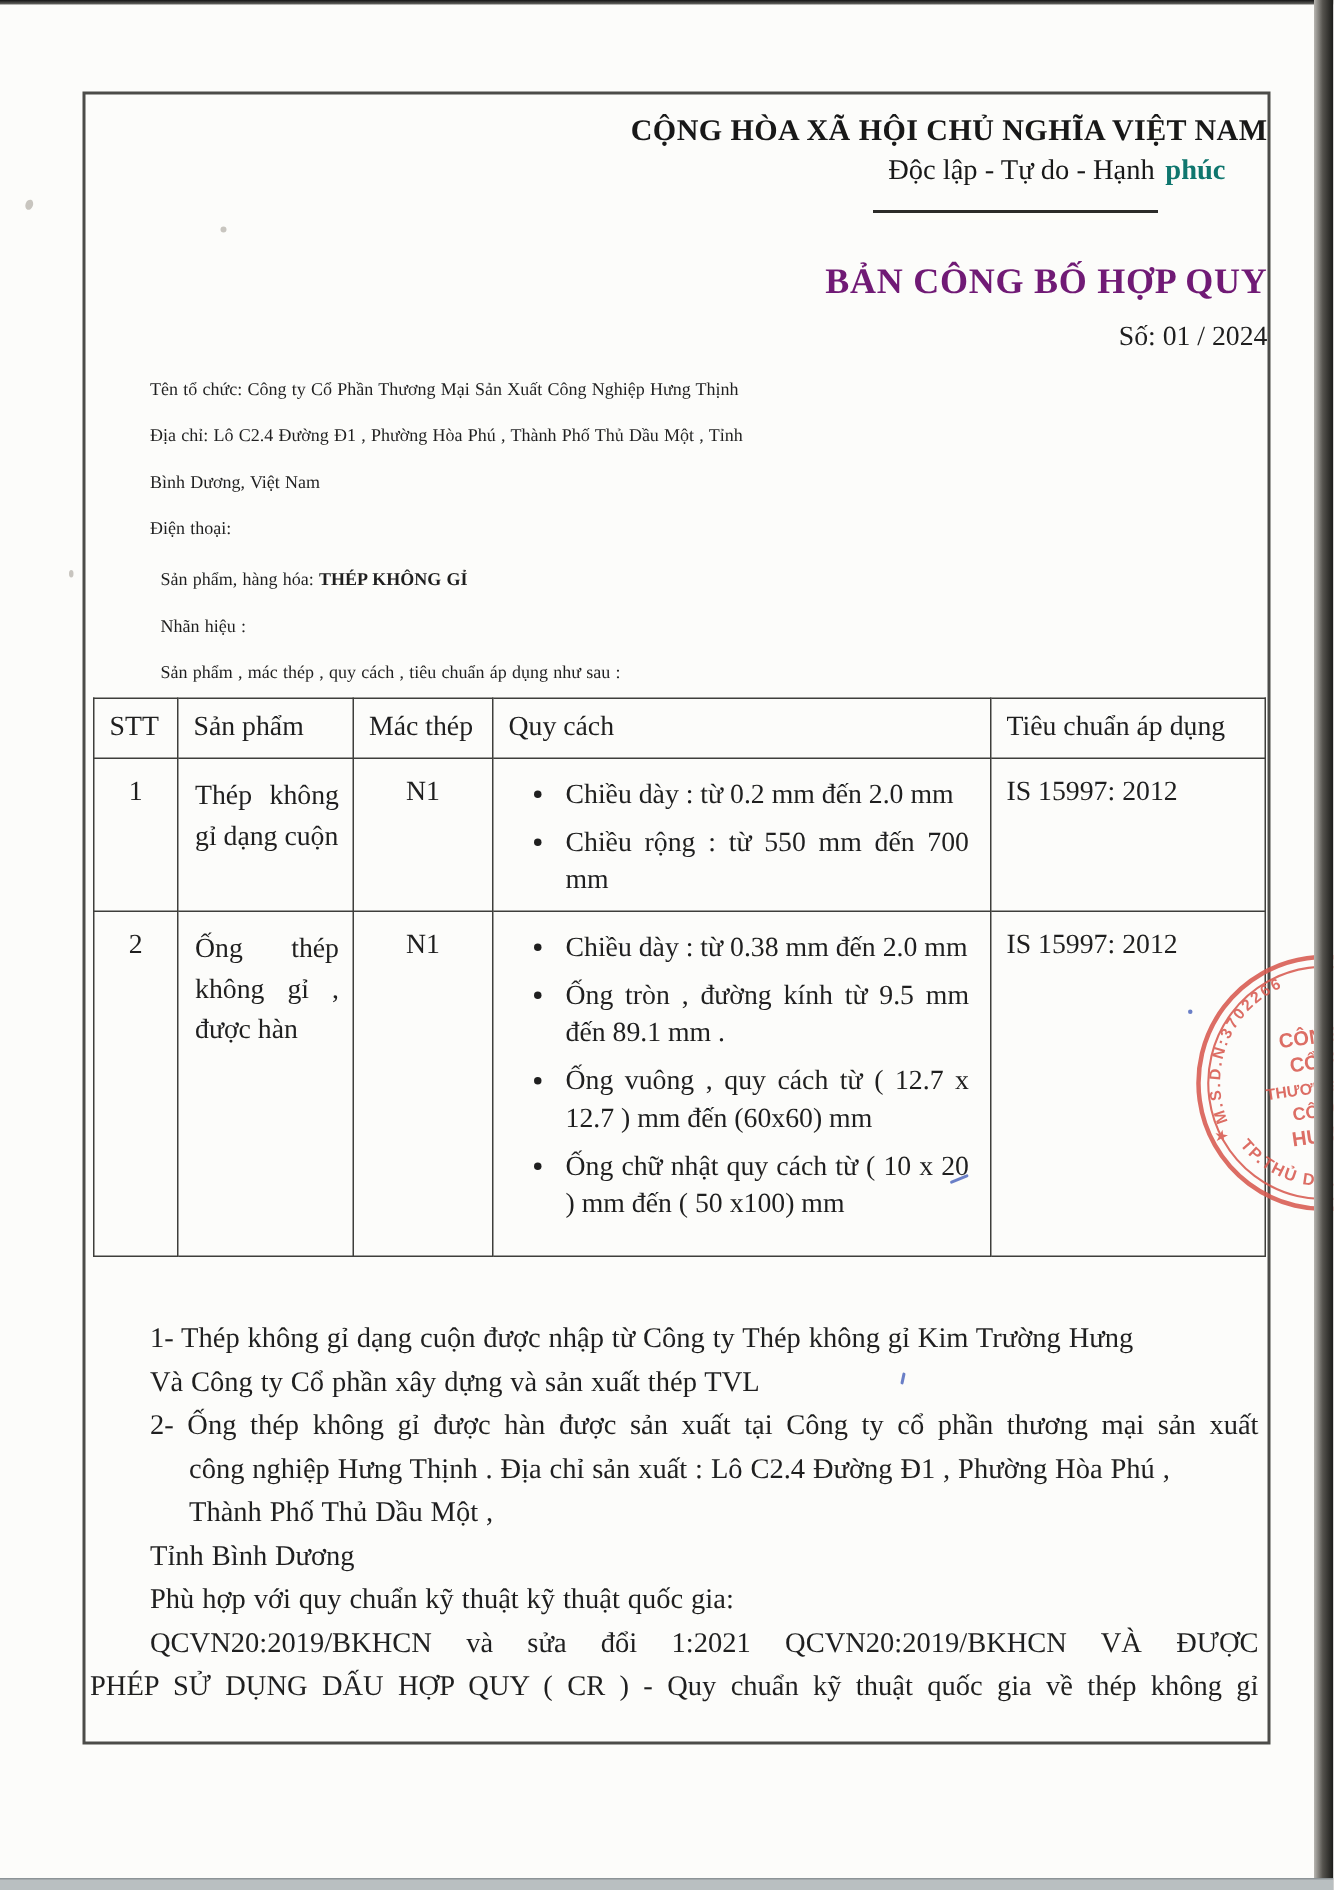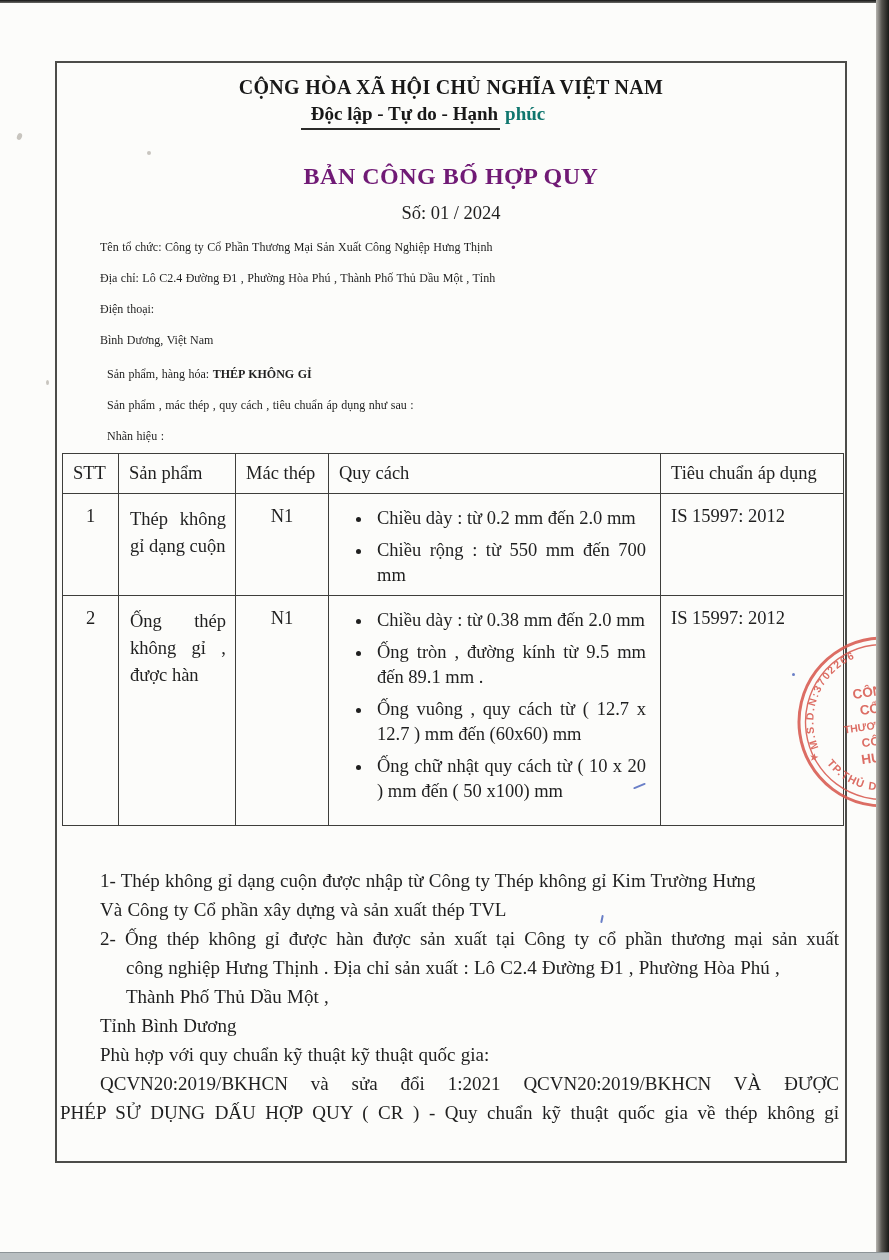--- a/index.html
+++ b/index.html
@@ -15,25 +15,25 @@
     background:linear-gradient(180deg,#141414,#6a6a66); }
   .edge-right { position:absolute; right:0; top:0; width:13px; height:100%;
     background:linear-gradient(90deg,#b7b5b0,#55534e 45%,#191917); }
   .edge-bottom { position:absolute; left:0; bottom:0; width:100%; height:8px;
     background:#b9bfc1; border-top:1px solid #8d9497; }
 
   .frame {
     position:absolute; left:55px; top:61px; width:792px; height:1102px;
     border:2px solid #4c4c49; padding:12px 0 0 0;
   }
-  .center { text-align:center; }
+  .center { text-align:right; }
   .national { font-size:20px; font-weight:bold; letter-spacing:.3px; line-height:24px; color:#181818; }
   .motto-wrap { margin-top:3px; line-height:24px; transform:translateX(-28px); }
-  .motto-underline { display:inline-block; font-size:19px; font-weight:bold;
-    border-bottom:2.5px solid #2b2b29; padding:0 2px 2px 10px; color:#181818; }
+  .motto-underline { display:inline-block; font-size:19px; font-weight:normal;
+    border-bottom:2.5px solid #2b2b29; padding:0 2px 14px 10px; color:#181818; }
   .motto-tail { font-size:19px; font-weight:bold; margin-left:5px; color:#0f766e; }
   .doc-title { margin-top:31px; font-size:24px; font-weight:bold; letter-spacing:.5px; line-height:30px; color:#701a75; }
   .doc-number { margin-top:9px; font-size:18.5px; line-height:26px; }
 
   .info { margin:6px 40px 0 43px; font-size:12px; line-height:31px; word-spacing:.5px; }
   .info .gap-top { margin-top:3px; }
   .bold { font-weight:bold; }
   .indent { padding-left:7px; }
 
   table.spec {
@@ -84,25 +84,25 @@
       <span class="motto-underline">Độc lập - Tự do - Hạnh</span><span class="motto-tail">phúc</span>
     </div>
 
     <div class="center doc-title">BẢN CÔNG BỐ HỢP QUY</div>
 
     <div class="center doc-number">Số: 01 / 2024</div>
 
     <div class="info">
       <div>Tên tổ chức: Công ty Cổ Phần Thương Mại Sản Xuất Công Nghiệp Hưng Thịnh</div>
       <div>Địa chỉ: Lô C2.4 Đường Đ1 , Phường Hòa Phú , Thành Phố Thủ Dầu Một , Tỉnh</div>
+      <div>Bình Dương, Việt Nam</div>
       <div>Điện thoại:</div>
-      <div>Bình Dương, Việt Nam</div>
       <div class="gap-top indent"><span>Sản phẩm, hàng hóa: </span><span class="bold">THÉP KHÔNG GỈ</span></div>
+      <div class="indent">Nhãn hiệu :</div>
       <div class="indent">Sản phẩm , mác thép , quy cách , tiêu chuẩn áp dụng như sau :</div>
-      <div class="indent">Nhãn hiệu :</div>
     </div>
 
     <table class="spec">
       <colgroup>
         <col style="width:56px">
           <col style="width:117px">
           <col style="width:93px">
         <col style="width:332px">
           <col style="width:183px">
       </colgroup>

